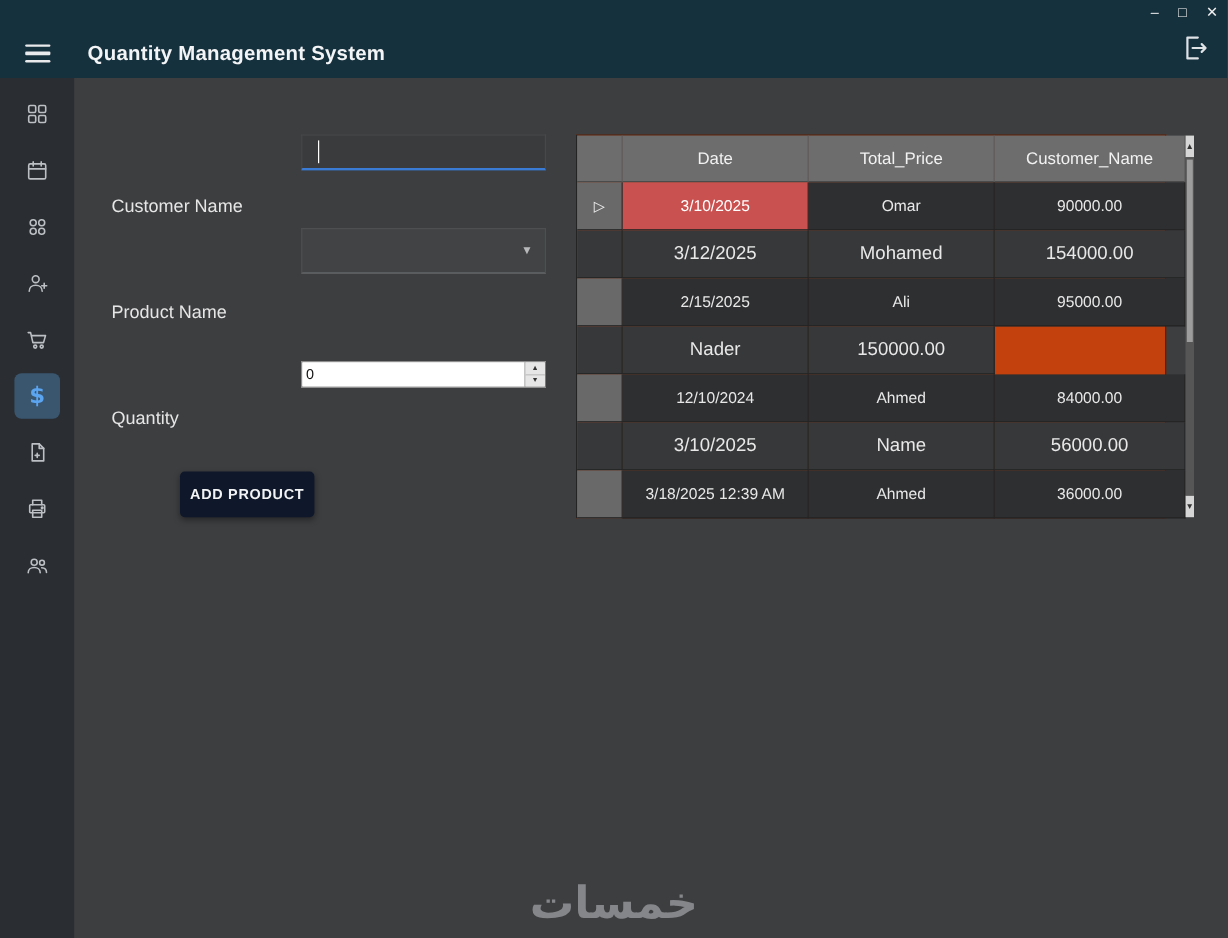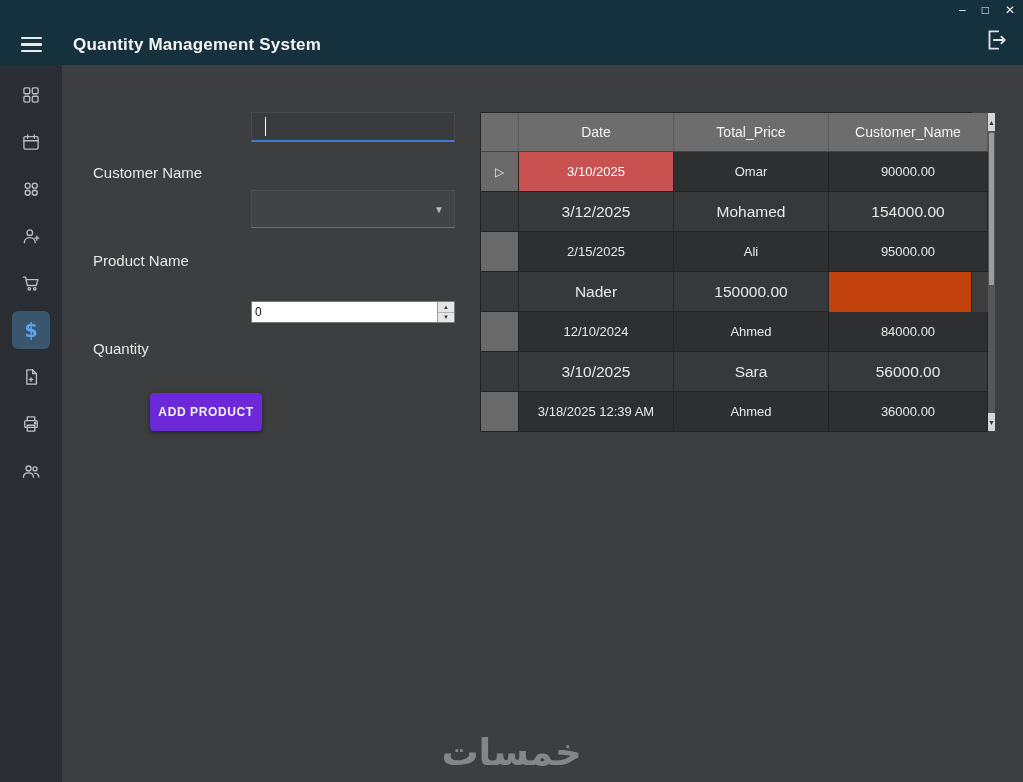--- a/index.html
+++ b/index.html
@@ -46,21 +46,21 @@
 
   .numeric { position:absolute; left:189px; top:236px; width:204px; height:22px;
              background:#fff; border:1px solid #7a7a7a; display:flex; }
   .numeric input { flex:1; border:none; outline:none; background:#fff; color:#111;
                    font-size:12px; padding-left:3px; font-family:"Liberation Sans", sans-serif; }
   .spinners { width:17px; display:flex; flex-direction:column; border-left:1px solid #a0a0a0; }
   .spin { flex:1; background:#e6e6e6; display:flex; align-items:center; justify-content:center;
           font-size:6px; color:#333; cursor:pointer; }
   .spin.up { border-bottom:1px solid #b5b5b5; }
 
-  .btn { position:absolute; height:38px; background:#6d28d9; color:#f2f3f4; border:none;
+  .btn { position:absolute; height:38px; background:#0f172a; color:#f2f3f4; border:none;
          border-radius:4px; font-size:12px; font-weight:bold; letter-spacing:.6px;
          box-shadow:0 2px 5px rgba(0,0,0,.4); cursor:pointer; font-family:"Liberation Sans", sans-serif; }
   .btn-add  { left:88px;  top:328px; width:112px; }
   .btn-done { left:246px; top:328px; width:99px; }
 
   
   .grid { position:absolute; left:418px; top:47px; width:492px; height:320px; display:flex;
           border:1px solid #242424; background:#c2410c;text-align:center; }
   .grid-content { width:507px; }
   .grid-header { display:grid; grid-template-columns:38px 155px 155px 159px; height:39px; }
@@ -268,21 +268,21 @@
     <div class="cell c-date">12/10/2024</div>
     <div class="cell c-customer">Ahmed</div>
     <div class="cell c-total">84000.00</div>
   </div>
 
   <div class="grid-row alt big">
     <div class="cell rowhead">
                 <span class="row-arrow"></span>
               </div>
     <div class="cell c-date">3/10/2025</div>
-    <div class="cell c-customer">Sara</div>
+    <div class="cell c-customer">Name</div>
     <div class="cell c-total">56000.00</div>
   </div>
 
   <div class="grid-row">
     <div class="cell rowhead">
                 <span class="row-arrow"></span>
               </div>
     <div class="cell c-date">3/18/2025 12:39 AM</div>
     <div class="cell c-customer">Ahmed</div>
     <div class="cell c-total">36000.00</div>

